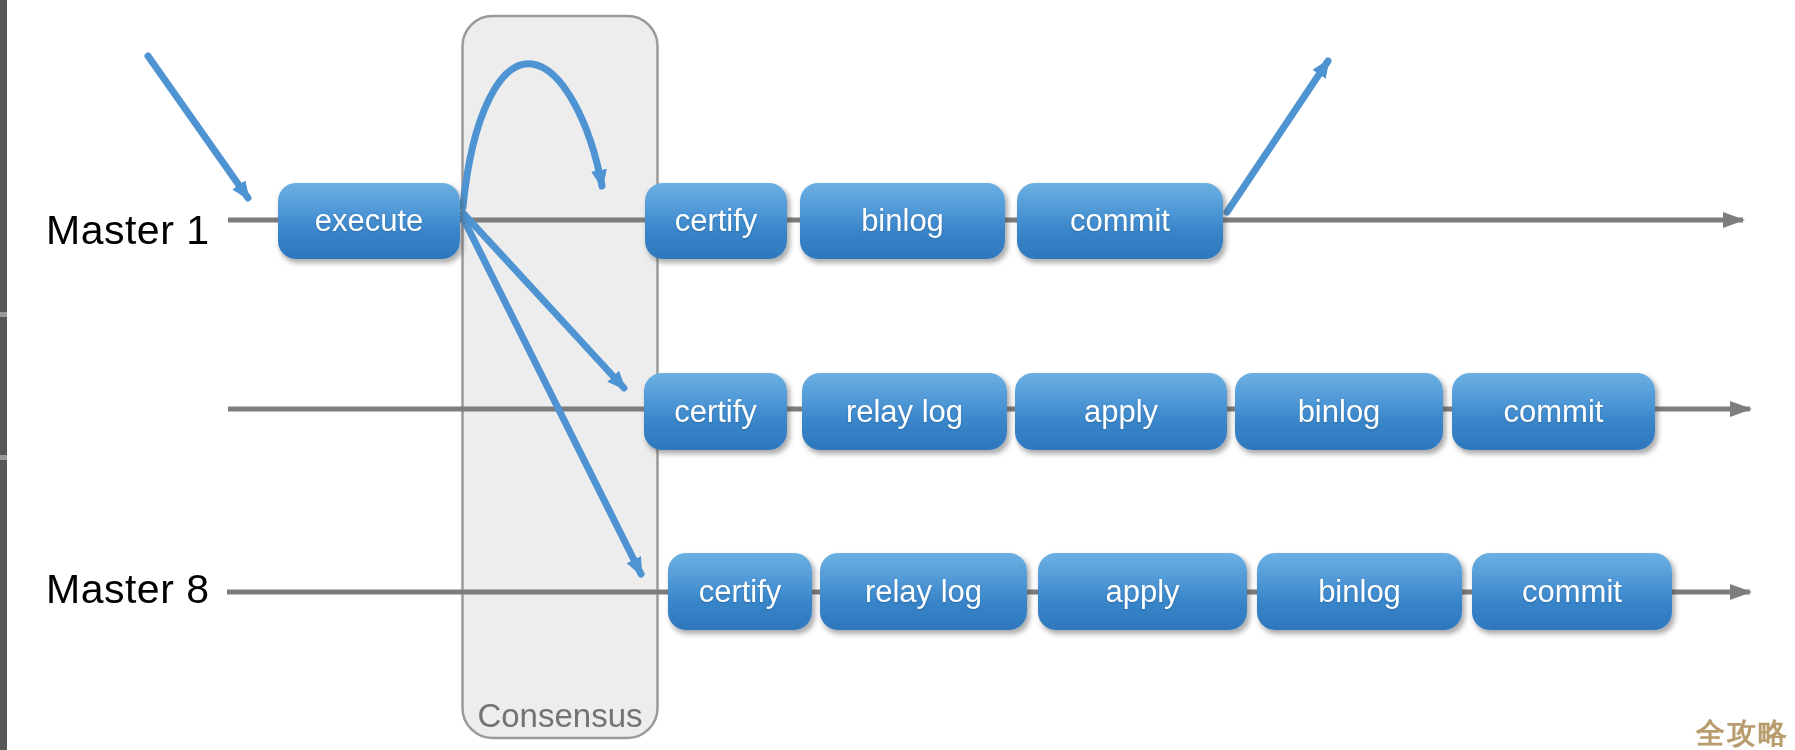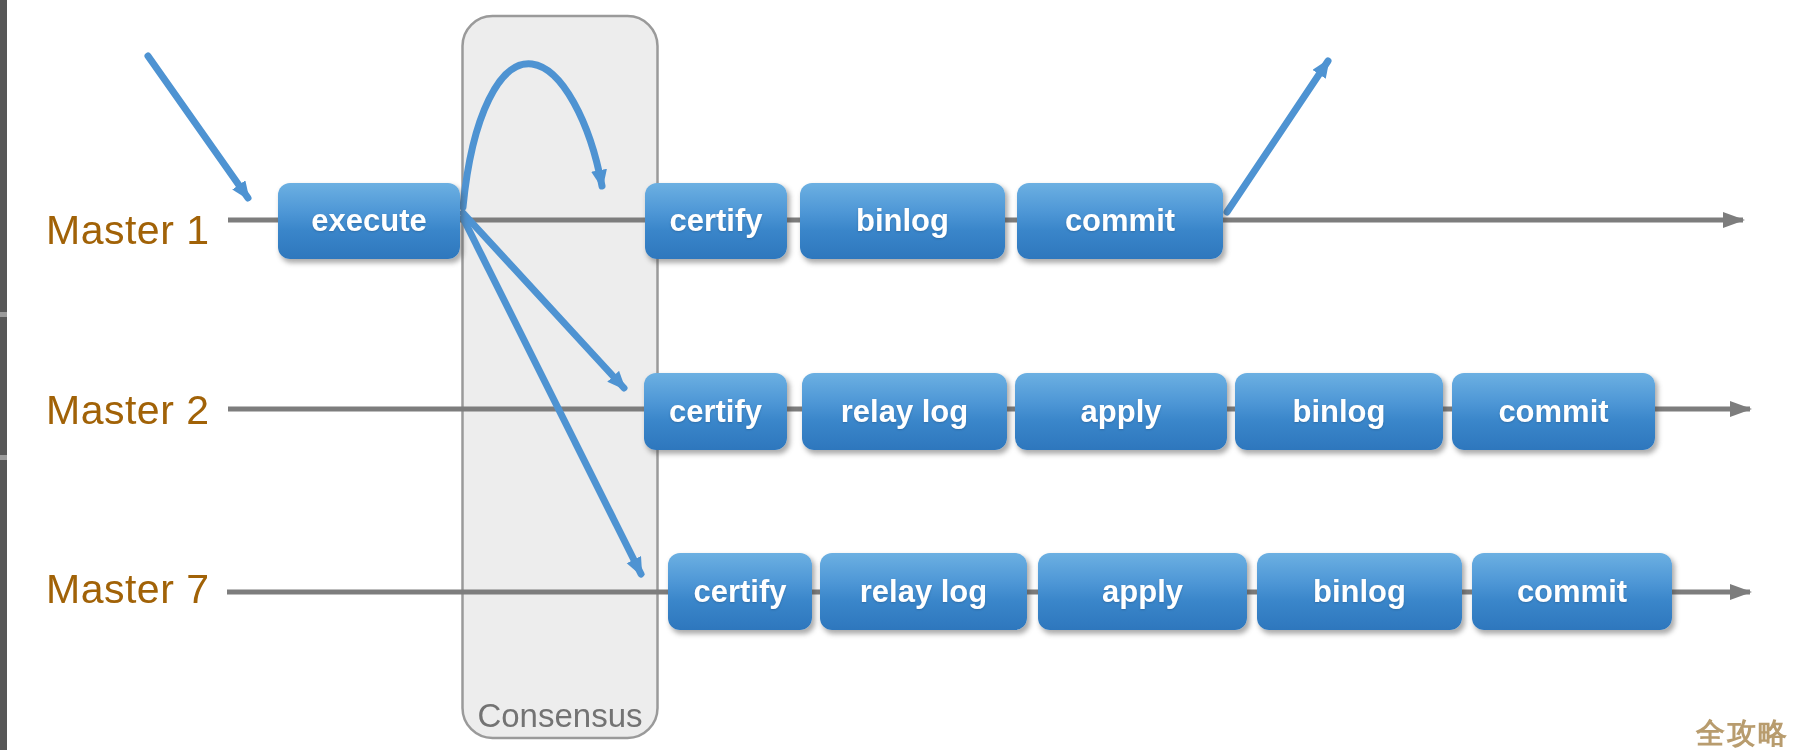--- a/index.html
+++ b/index.html
@@ -8,25 +8,25 @@
     background:#ffffff;font-family:"Liberation Sans",sans-serif;
   }
   .stage{position:absolute;inset:0;}
   .edge-bar{
     position:absolute;left:0;top:0;width:7px;height:750px;background:#575757;
   }
   .edge-bar .notch{position:absolute;left:0;width:7px;height:5px;background:#9a9a9a;}
   svg.layer{position:absolute;left:0;top:0;}
   .row-label{
     position:absolute;left:46px;transform:translateY(-50%);
-    font-size:41px;color:#a16207;white-space:nowrap;letter-spacing:0.5px;
+    font-size:41px;color:#000000;white-space:nowrap;letter-spacing:0.5px;
   }
   .node{
     position:absolute;display:flex;align-items:center;justify-content:center;
-    border-radius:12px;color:#ffffff;font-weight:bold;font-size:31px;
+    border-radius:18px;color:#ffffff;font-weight:normal;font-size:31px;
     background:linear-gradient(180deg,#6cb0e2 0%,#4e97d6 38%,#3a86ca 62%,#2e77bd 100%);
     box-shadow:2.5px 3.5px 5px rgba(70,70,70,0.45);
     text-shadow:0 1px 2px rgba(30,70,110,0.35);
     white-space:nowrap;
   }
   .row1{top:183px;height:76px;}
   .row2{top:373px;height:77px;}
   .row3{top:553px;height:77px;}
   .consensus-label{
     position:absolute;left:462px;width:196px;top:697px;text-align:center;
@@ -64,22 +64,21 @@
     <line x1="227" y1="592" x2="1750" y2="592" stroke="#7d7d7d" stroke-width="5" marker-end="url(#grayArrow)"></line>
 
     <path d="M 148,56 L 248,198" stroke="#4e93d2" stroke-width="7" fill="none" stroke-linecap="round" marker-end="url(#blueArrow)"></path>
     <path d="M 463,207 C 472,115 500,60 532,64 C 562,68 590,122 602,186" stroke="#4e93d2" stroke-width="7" fill="none" stroke-linecap="round" marker-end="url(#blueArrow)"></path>
     <path d="M 463,213 L 624,388" stroke="#4e93d2" stroke-width="7" fill="none" stroke-linecap="round" marker-end="url(#blueArrow)"></path>
     <path d="M 463,218 L 641,574" stroke="#4e93d2" stroke-width="7" fill="none" stroke-linecap="round" marker-end="url(#blueArrow)"></path>
     <path d="M 1227,212 L 1328,61" stroke="#4e93d2" stroke-width="7" fill="none" stroke-linecap="round" marker-end="url(#blueArrow)"></path>
   </svg>
 
   <div class="row-label" style="top:230px">Master 1</div>
-  <div class="row-label" style="top:410px">Master 2</div>
-  <div class="row-label" style="top:589px">Master 7</div>
+  <div class="row-label" style="top:589px">Master 8</div>
 
   <div class="node row1" style="left:278px;width:182px">execute</div>
   <div class="node row1" style="left:645px;width:142px">certify</div>
   <div class="node row1" style="left:800px;width:205px">binlog</div>
   <div class="node row1" style="left:1017px;width:206px">commit</div>
 
   <div class="node row2" style="left:644px;width:143px">certify</div>
   <div class="node row2" style="left:802px;width:205px">relay log</div>
   <div class="node row2" style="left:1015px;width:212px">apply</div>
   <div class="node row2" style="left:1235px;width:208px">binlog</div>

